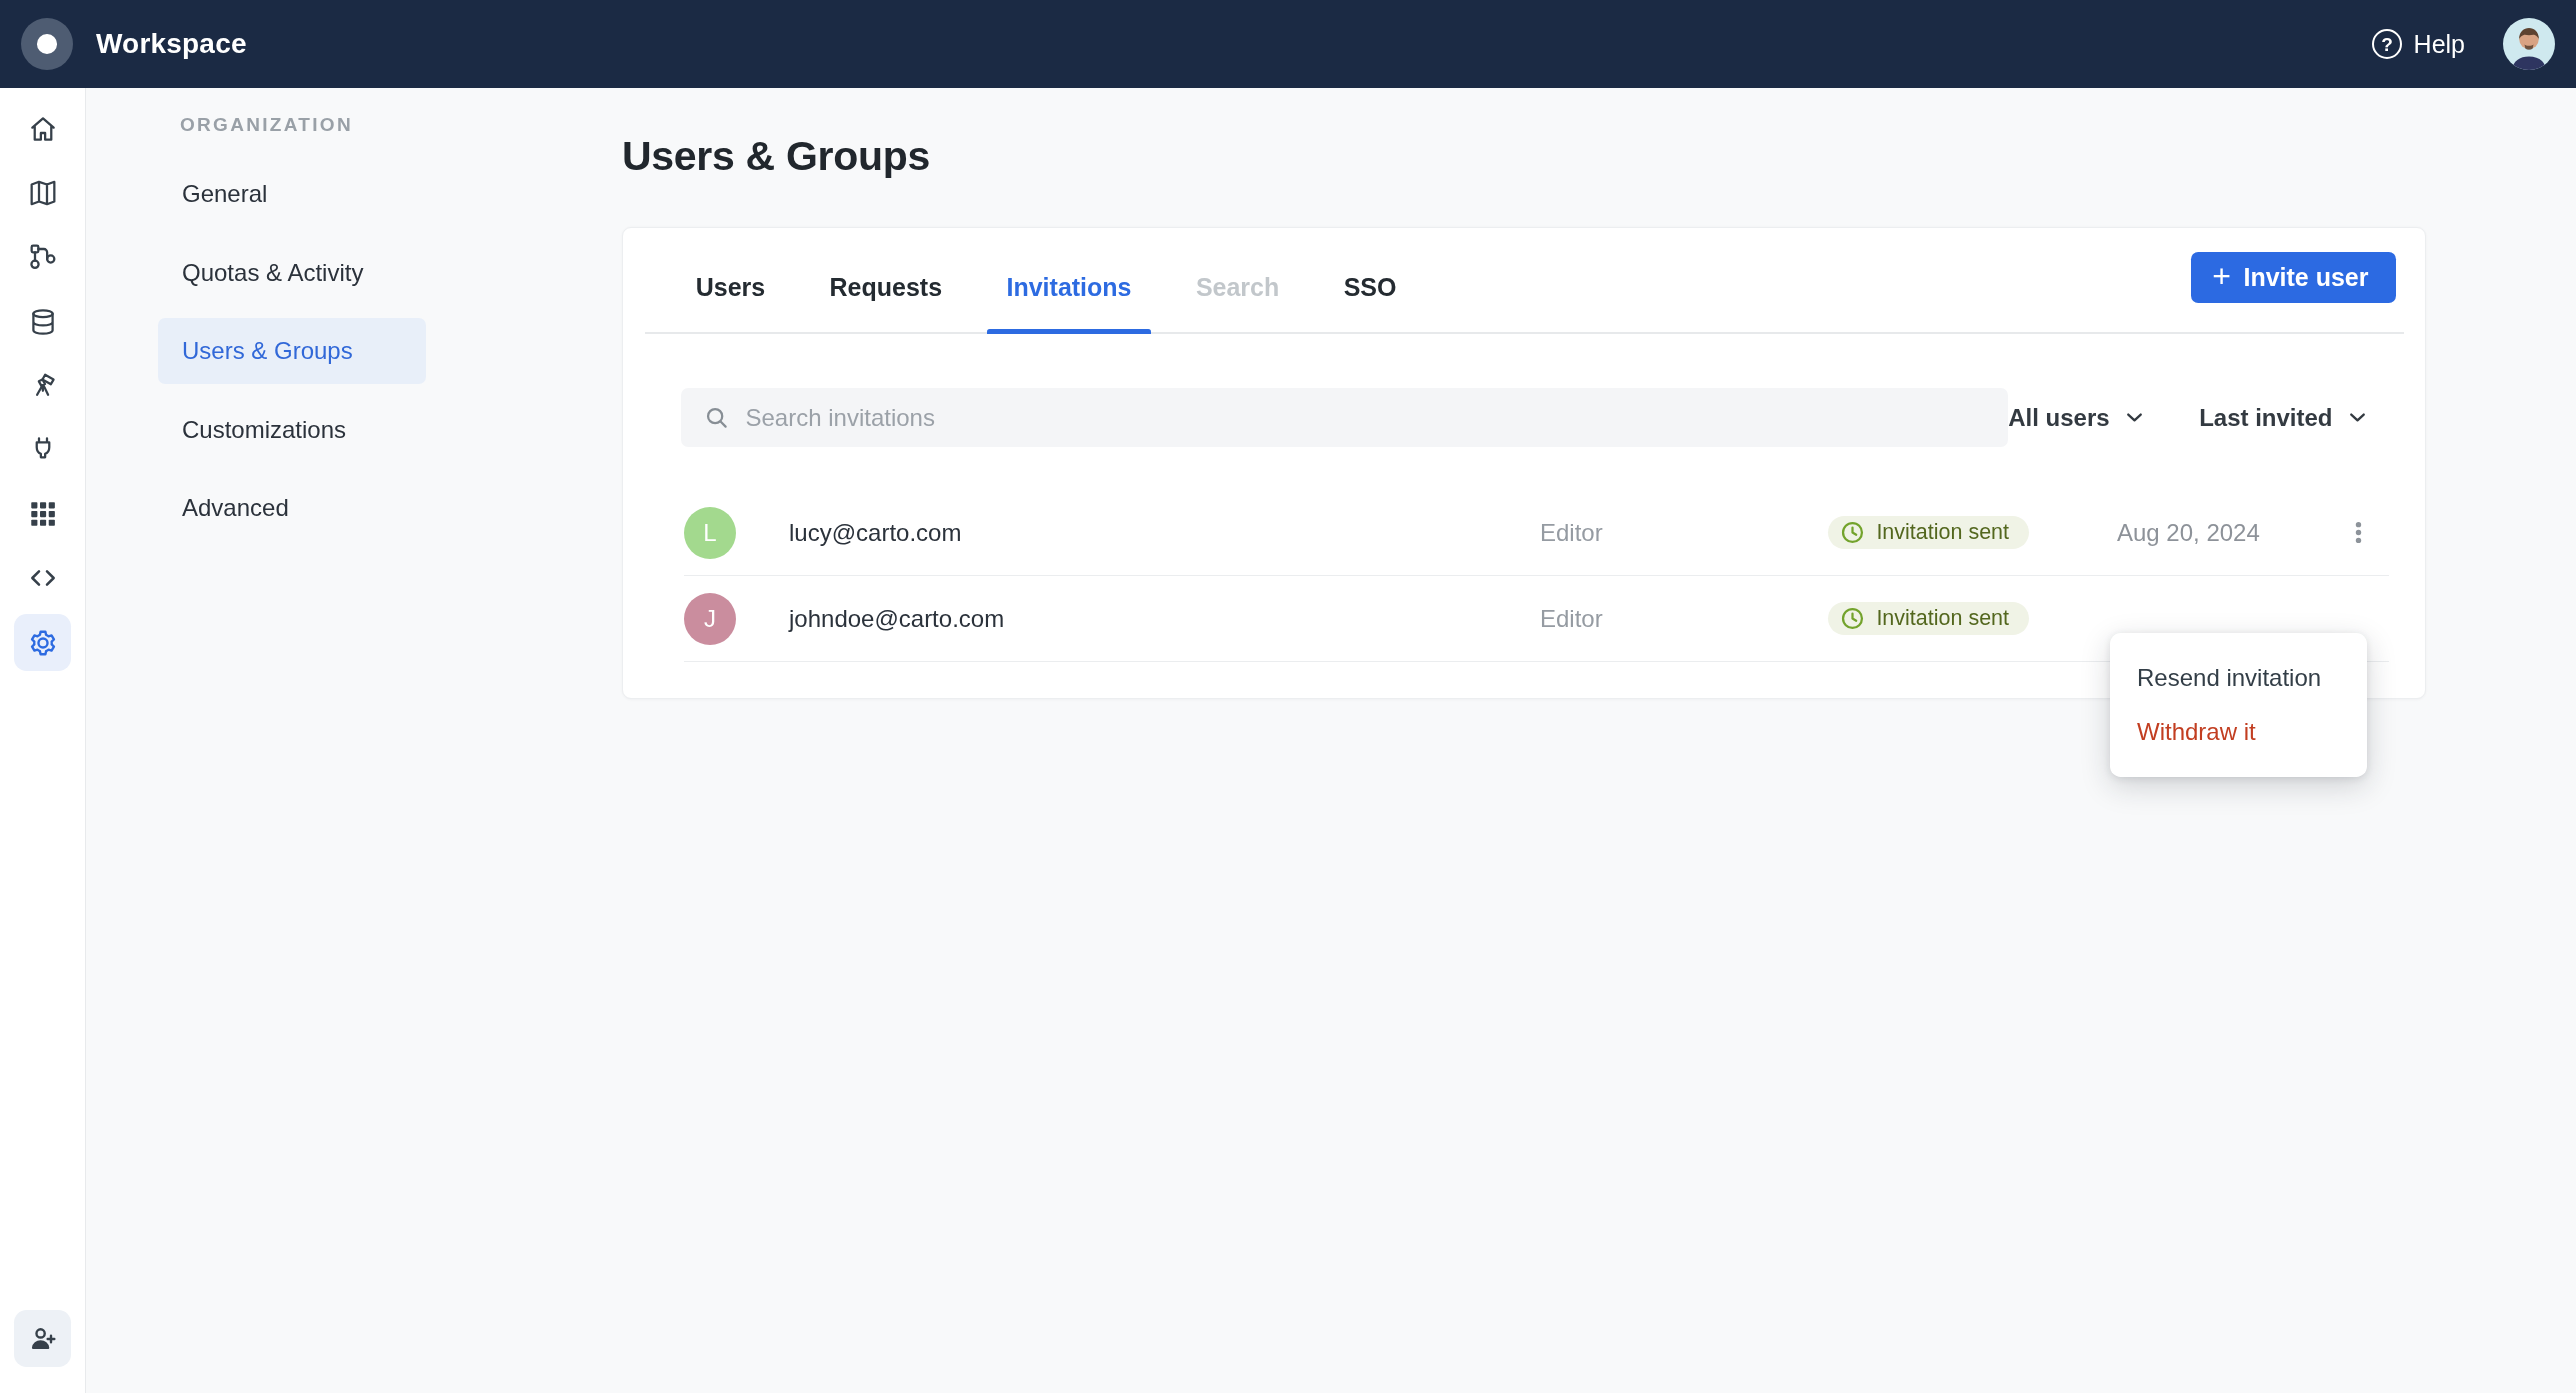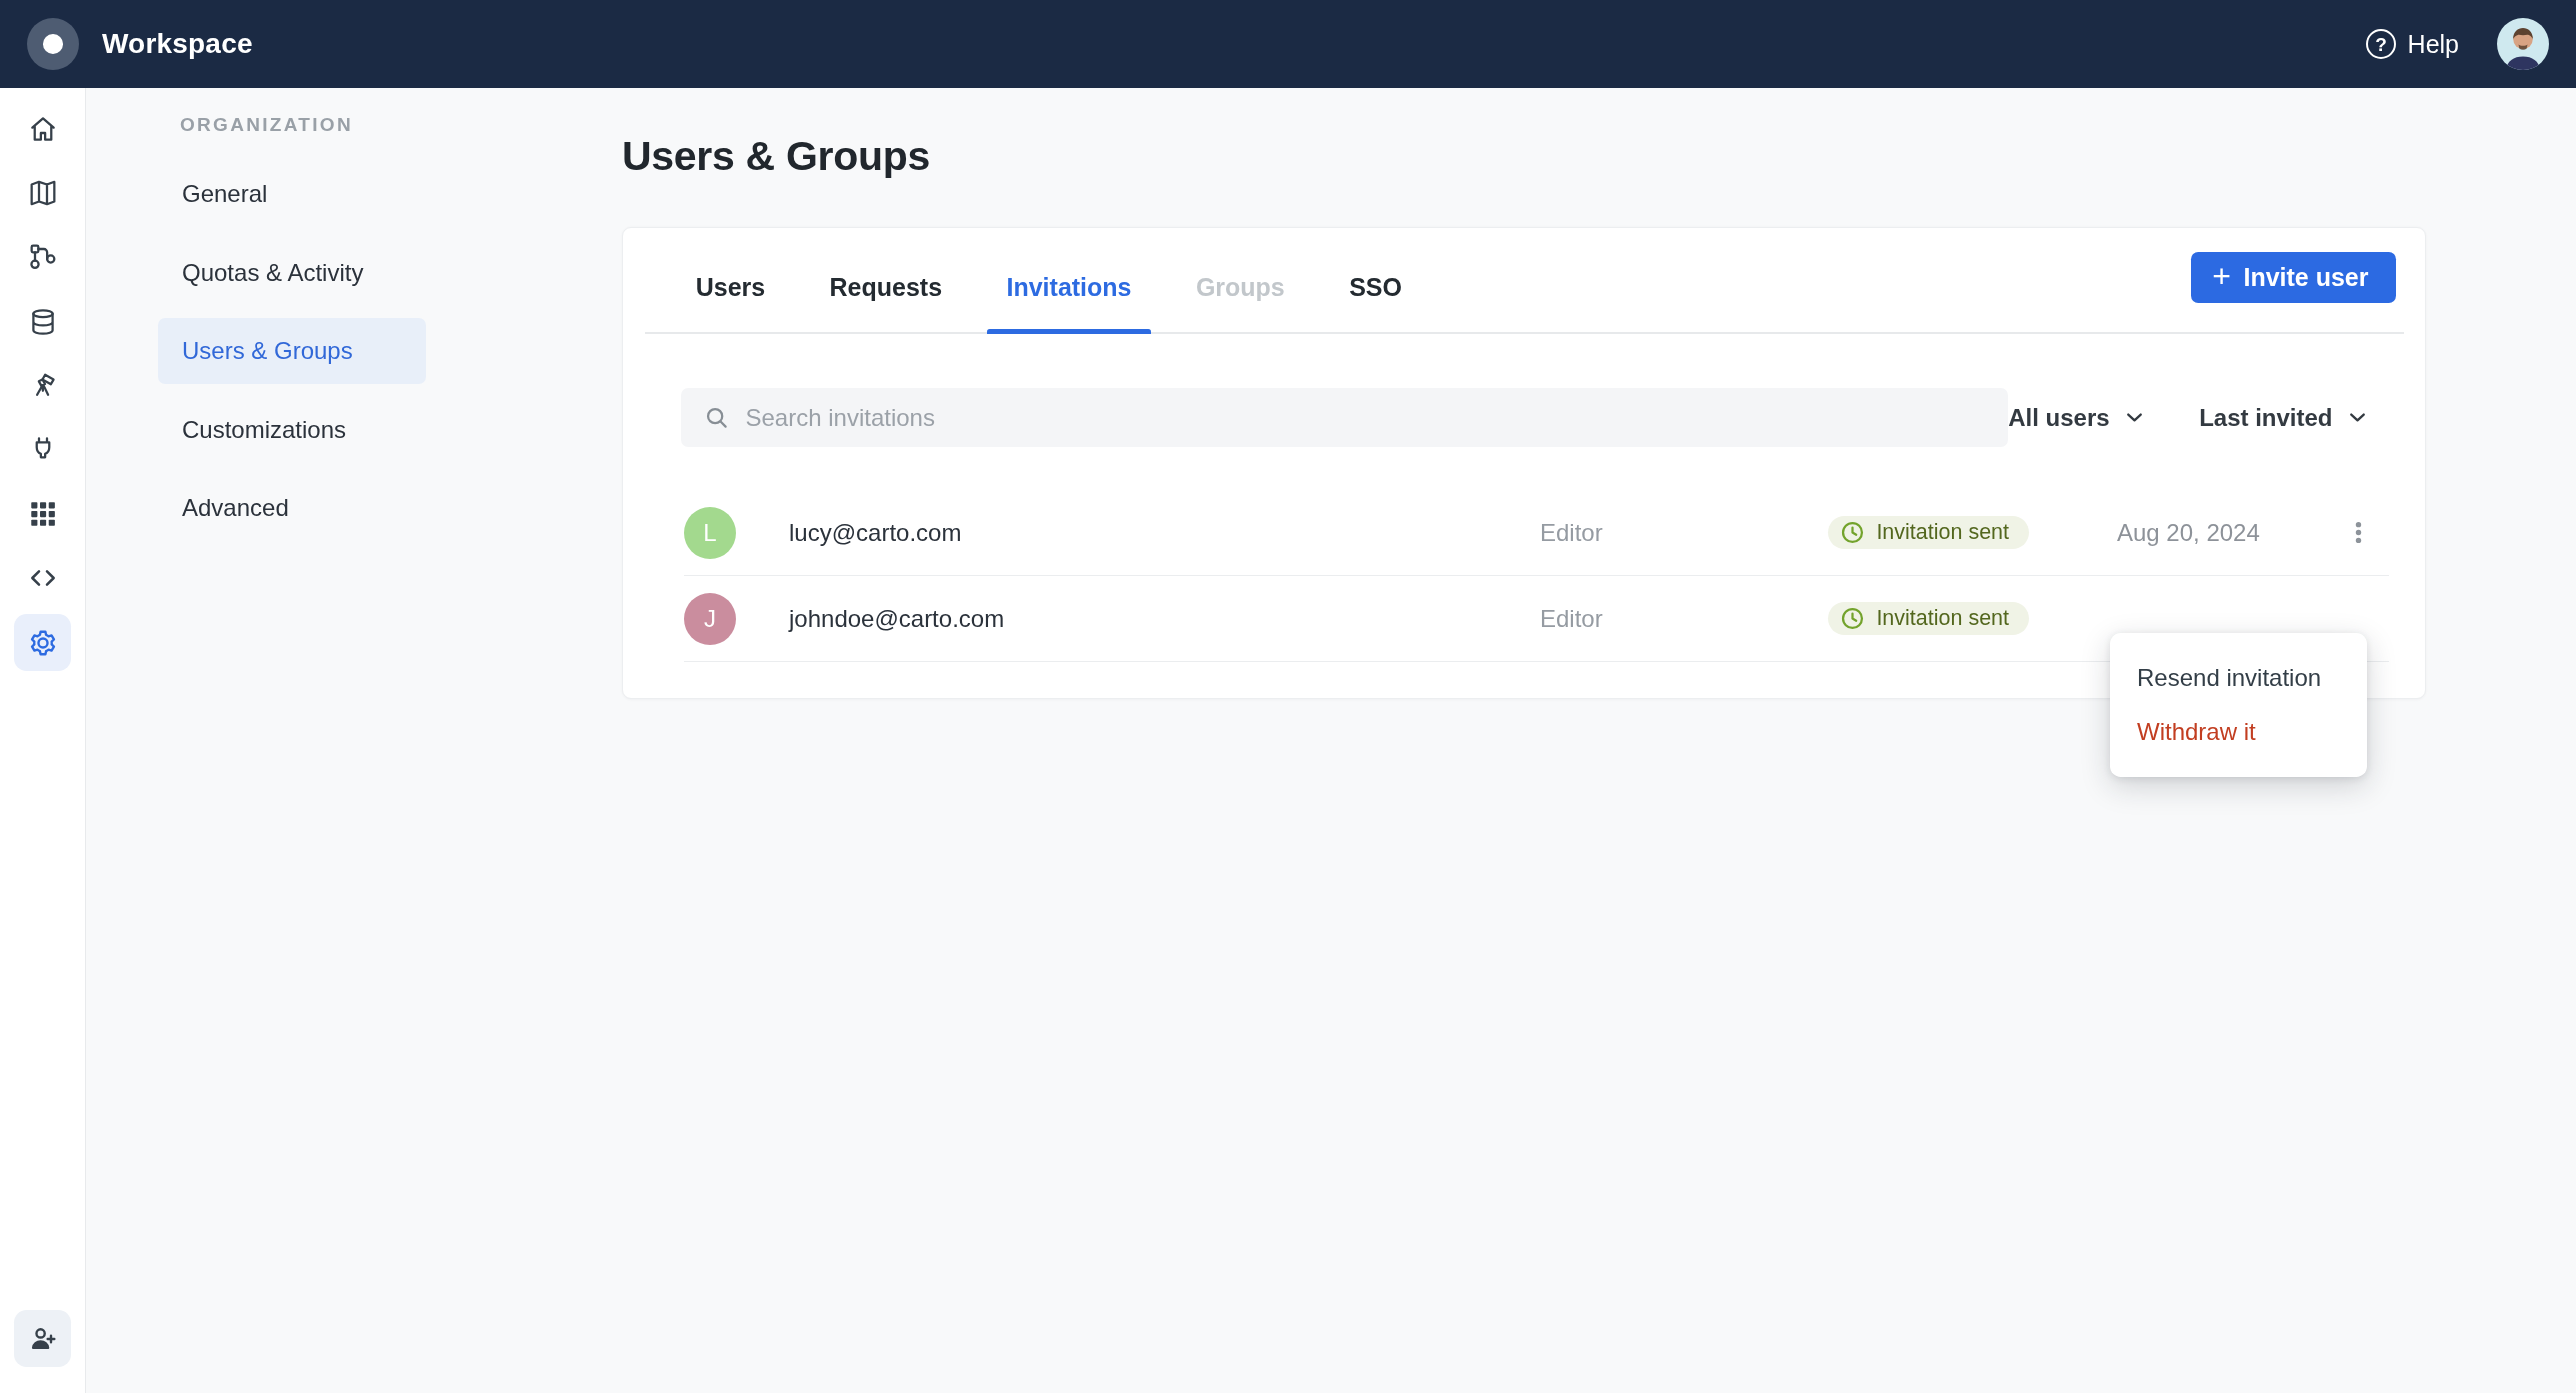--- a/index.html
+++ b/index.html
@@ -6,21 +6,21 @@
   * { margin:0; padding:0; box-sizing:border-box; }
   html,body { width:2576px; height:1394px; }
   body {
     font-family:"Liberation Sans", sans-serif;
     background:#f8f9fa; color:#2b323b; overflow:hidden;
   }
 
   
   .topbar {
     height:88px; background:#1b2a44; display:flex; align-items:center;
-    padding:0 27px;
+    padding:0 21px;
     text-align:right;
   }
   .logo { width:52px; height:52px; border-radius:50%; background:#4e5c72;
     display:flex; align-items:center; justify-content:center; flex:none; }
   .logo-dot { width:19.7px; height:19.7px; border-radius:50%; background:#ffffff; }
   .app-title { color:#fff; font-size:28px; font-weight:700; margin-left:23px; letter-spacing:0.2px; }
   .topbar-spacer { flex:1; }
   .help-btn { display:flex; align-items:center; gap:11.6px; color:#fff; cursor:pointer; }
   .help-circle { width:30px; height:30px; border:2.7px solid #fff; border-radius:50%;
     display:flex; align-items:center; justify-content:center;
@@ -237,21 +237,21 @@
   <main class="main">
     <h1 class="page-title">Users &amp; Groups</h1>
 
     <section class="card">
 
       <div class="tabs-row">
         <div class="tabs">
           <div class="tab">Users</div>
           <div class="tab">Requests</div>
           <div class="tab active">Invitations</div>
-          <div class="tab disabled">Groups</div>
+          <div class="tab disabled">Search</div>
           <div class="tab">SSO</div>
         </div>
         <button class="invite-btn">
           <span class="plus-glyph">+</span>
           <span>Invite user</span>
         </button>
       </div>
 
       <div class="toolbar">
         <div class="search">

